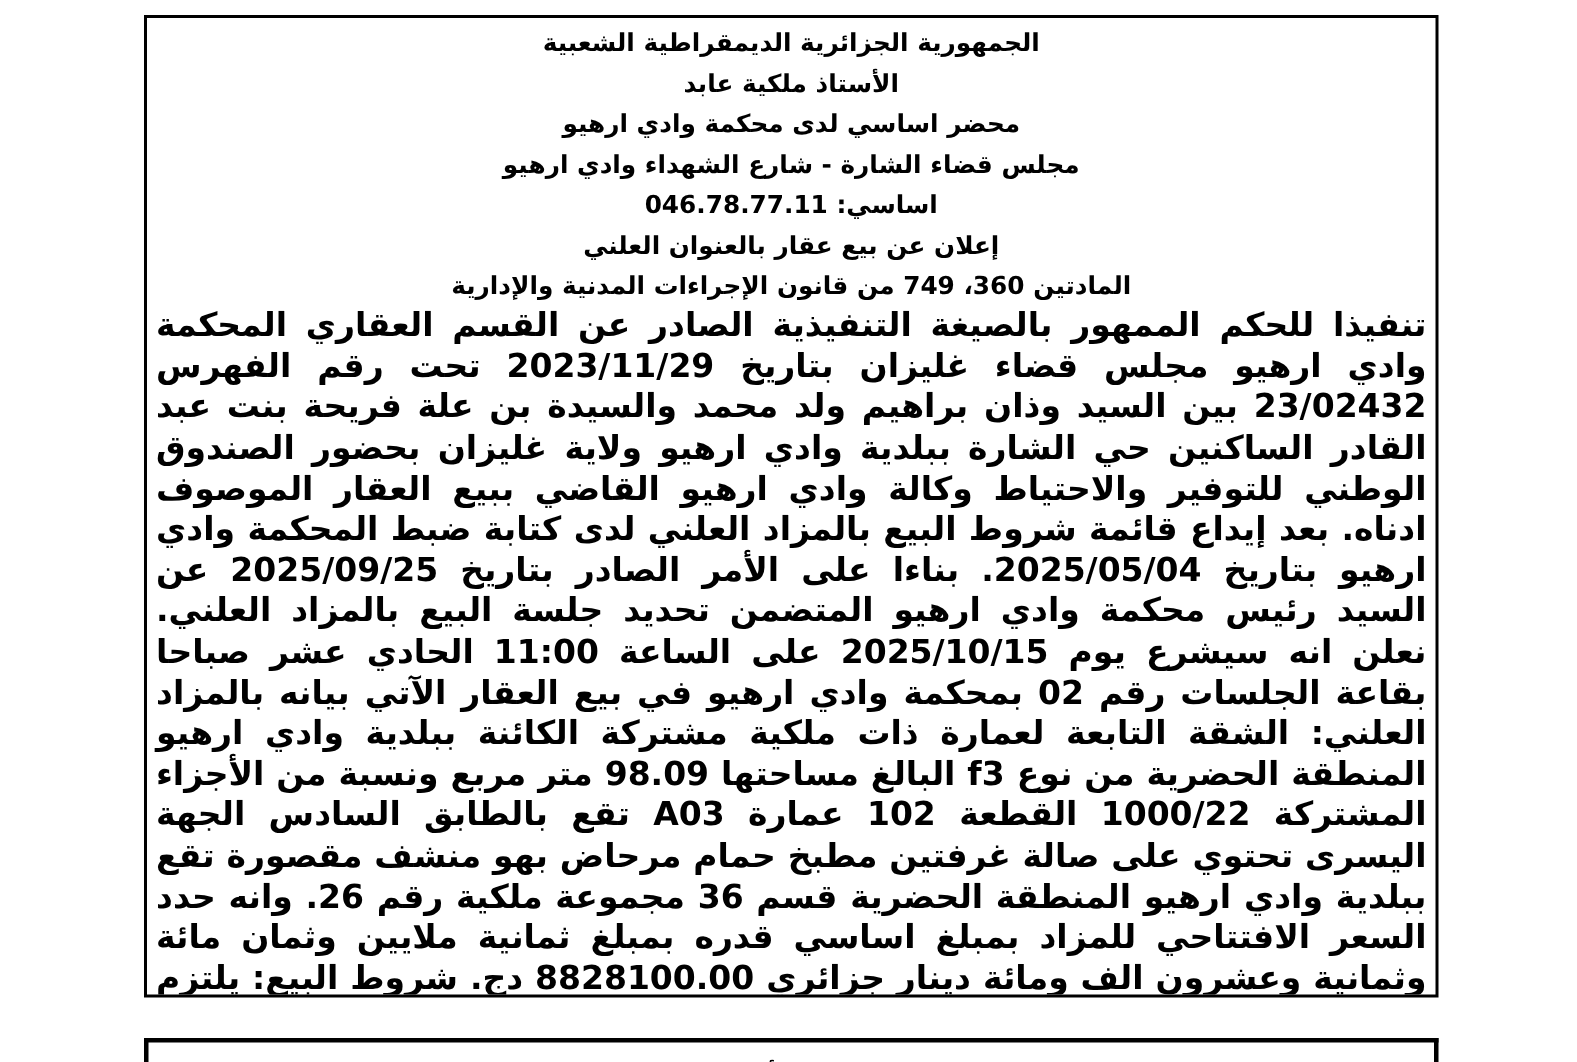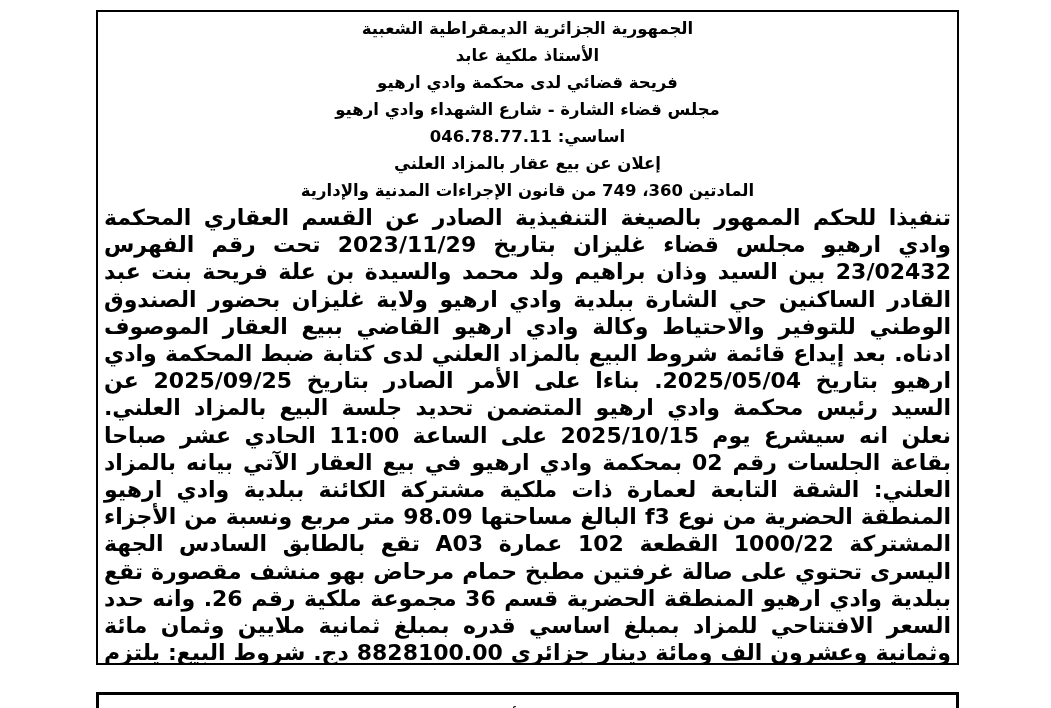--- a/index.html
+++ b/index.html
@@ -70,24 +70,24 @@
   }
 </style>
 </head>
 <body>
 
 <div class="page">
 
   <div class="doc-box">
     <div class="hline">الجمهورية الجزائرية الديمقراطية الشعبية</div>
     <div class="hline">الأستاذ ملكية عابد</div>
-    <div class="hline">فريحة قضائي لدى محكمة وادي ارهيو</div>
+    <div class="hline">محضر اساسي لدى محكمة وادي ارهيو</div>
     <div class="hline">مجلس قضاء الشارة - شارع الشهداء وادي ارهيو</div>
     <div class="hline">اساسي: 046.78.77.11</div>
-    <div class="hline">إعلان عن بيع عقار بالمزاد العلني</div>
+    <div class="hline">إعلان عن بيع عقار بالعنوان العلني</div>
     <div class="hline">المادتين 360، 749 من قانون الإجراءات المدنية والإدارية</div>
     <div class="body-par">تنفيذا للحكم الممهور بالصيغة التنفيذية الصادر عن القسم العقاري المحكمة وادي ارهيو مجلس قضاء غليزان بتاريخ 2023/11/29 تحت رقم الفهرس 23/02432 بين السيد وذان براهيم ولد محمد والسيدة بن علة فريحة بنت عبد القادر الساكنين حي الشارة ببلدية وادي ارهيو ولاية غليزان بحضور الصندوق الوطني للتوفير والاحتياط وكالة وادي ارهيو القاضي ببيع العقار الموصوف ادناه. بعد إيداع قائمة شروط البيع بالمزاد العلني لدى كتابة ضبط المحكمة وادي ارهيو بتاريخ 2025/05/04. بناءا على الأمر الصادر بتاريخ 2025/09/25 عن السيد رئيس محكمة وادي ارهيو المتضمن تحديد جلسة البيع بالمزاد العلني.  نعلن انه سيشرع يوم 2025/10/15 على الساعة 11:00 الحادي عشر صباحا بقاعة الجلسات رقم 02 بمحكمة وادي ارهيو في بيع العقار الآتي بيانه بالمزاد العلني: الشقة التابعة لعمارة ذات ملكية مشتركة الكائنة ببلدية وادي ارهيو المنطقة الحضرية من نوع f3 البالغ مساحتها 98.09 متر مربع ونسبة من الأجزاء المشتركة 1000/22 القطعة 102 عمارة A03 تقع بالطابق السادس الجهة اليسرى تحتوي على صالة غرفتين مطبخ حمام مرحاض بهو منشف مقصورة تقع ببلدية وادي ارهيو المنطقة الحضرية قسم 36 مجموعة ملكية رقم 26. وانه حدد السعر الافتتاحي للمزاد بمبلغ اساسي قدره بمبلغ ثمانية ملايين وثمان مائة وثمانية وعشرون الف ومائة دينار جزائري 8828100.00 دج. شروط البيع: يلتزم الراسي عليه المزاد بالأعباء الواردة في دفتر الشروط، ويلزم بدفع 5/1 خمس الثمن حالا ويدفع المبلغ الباقي في اجل اقصاه 08 ايام. يمكن الإطلاع على قائمة شروط البيع بمكتب المحضر القضائي الكائن بالعنوان المذكور أعلاه أو بامانة ضبط المحكمة.</div>
     <div class="sign-line">المحضر القضائي</div>
 
   </div>
 
   <div class="doc-box2">
     <div class="hline">مكتب الأستاذ</div>
   </div>
 

